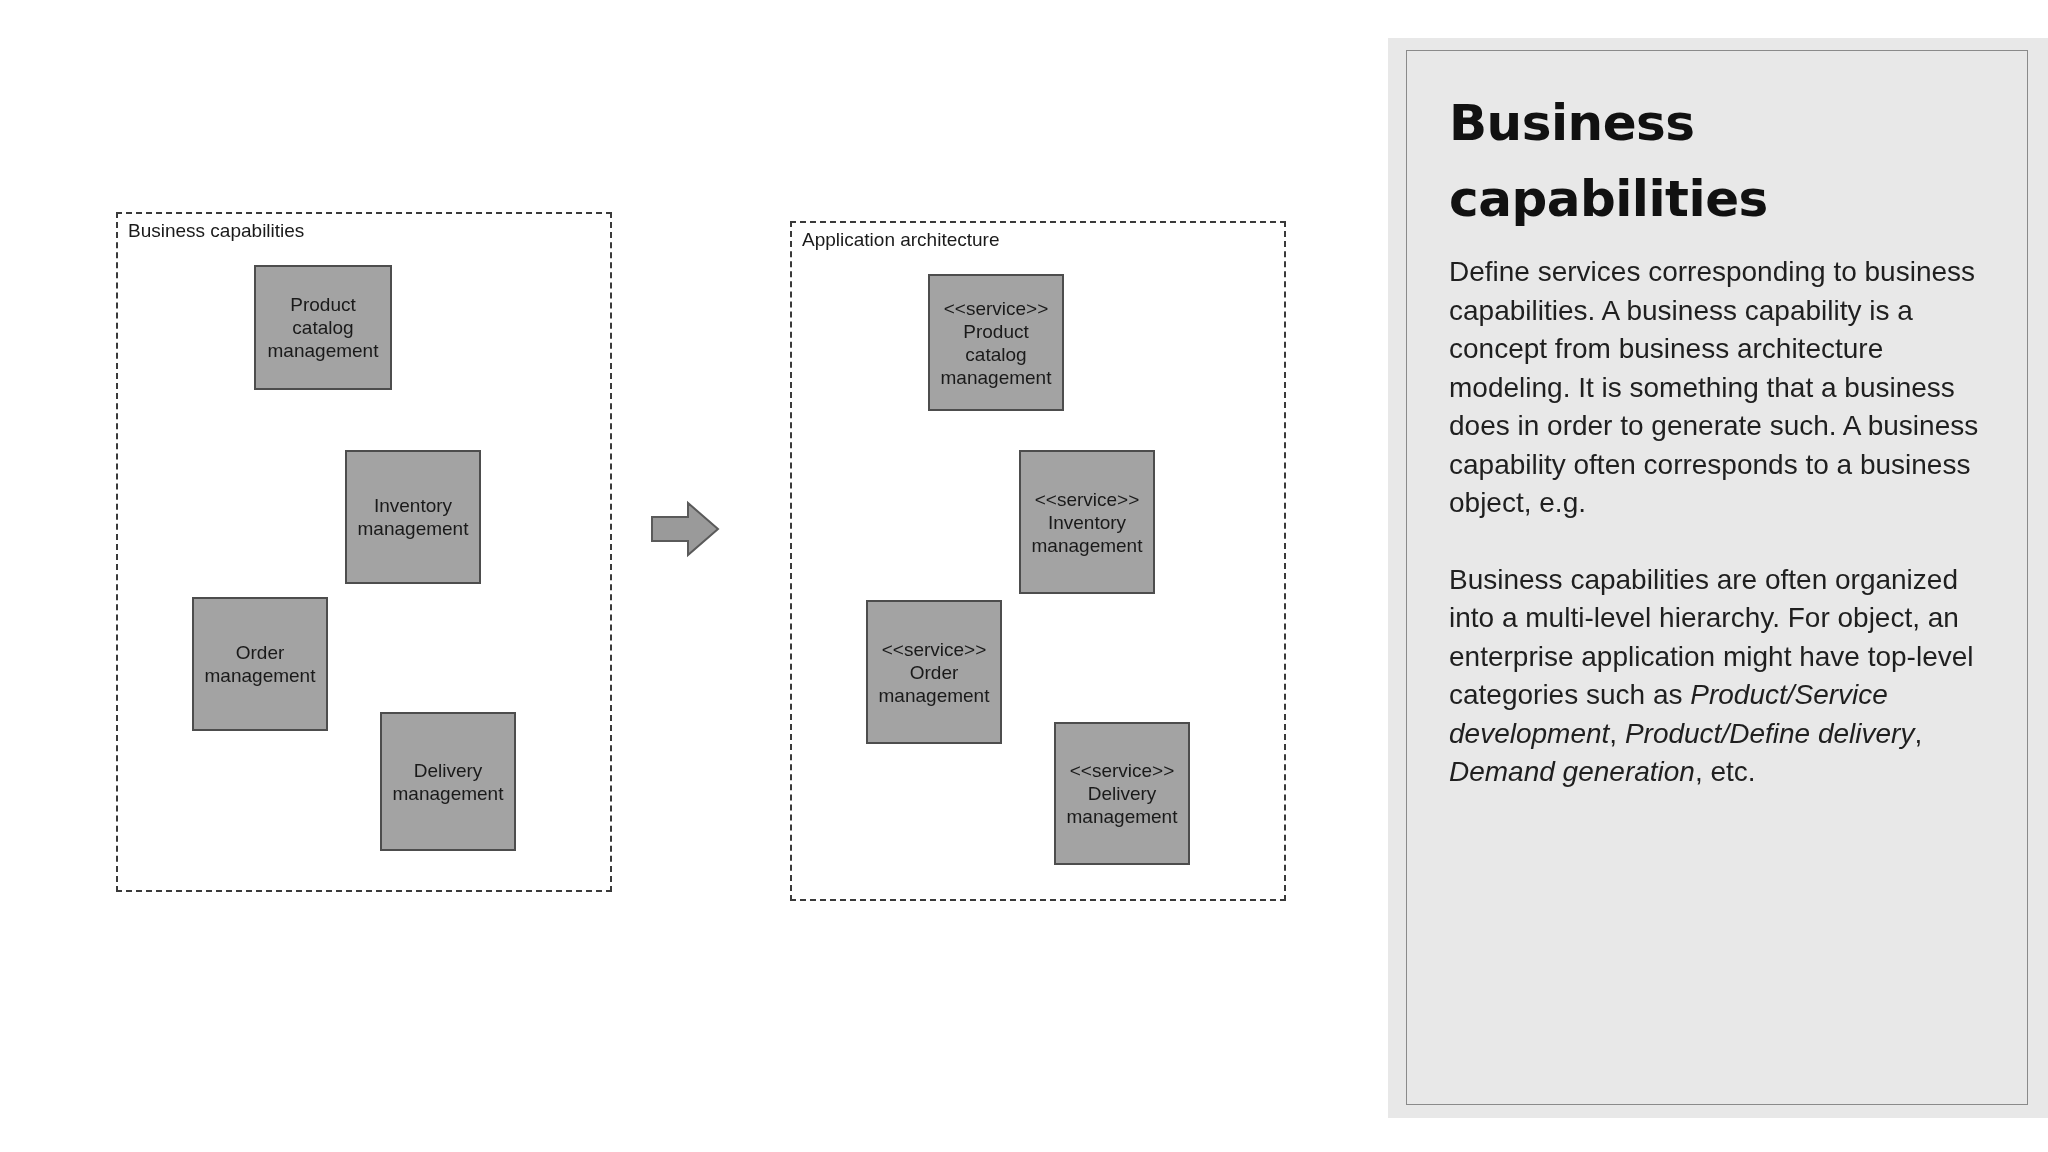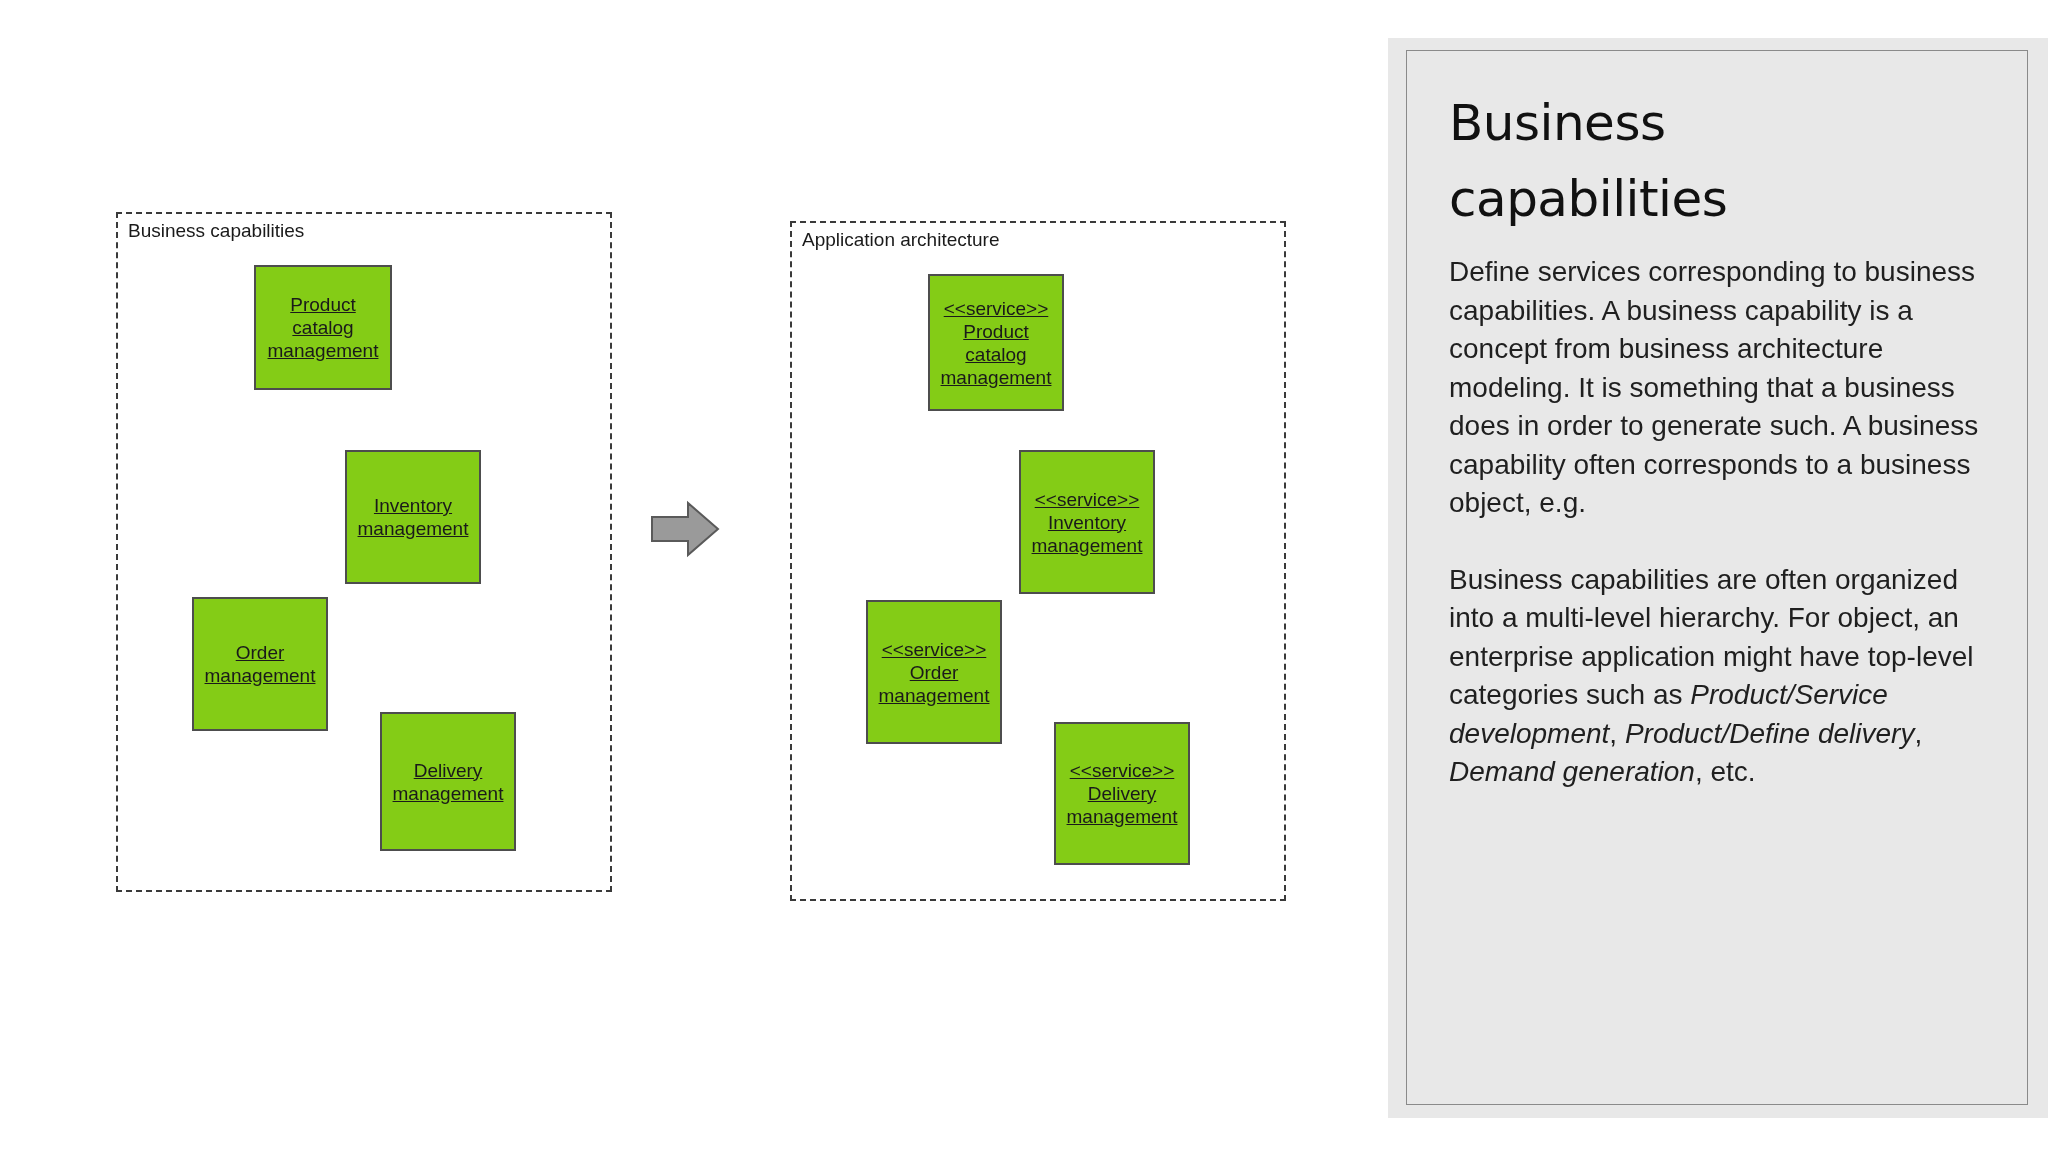--- a/index.html
+++ b/index.html
@@ -37,27 +37,26 @@
     top: 6px;
     font-size: 19px;
     line-height: 22px;
     color: #1a1a1a;
     white-space: nowrap;
   }
 
   .node {
     position: absolute;
     border: 2px solid #4d4d4d;
-    background: #84cc16;
+    background: #a3a3a3;
     box-sizing: border-box;
     display: flex;
     align-items: center;
     justify-content: center;
     text-align: center;
-    text-decoration: underline;
   }
   .node-text {
     font-size: 19px;
     line-height: 23px;
     color: #1a1a1a;
     padding: 0 4px;
     white-space: pre-line;
   }
 
   
@@ -86,21 +85,21 @@
     width: 622px;
     height: 1055px;
     border: 1px solid #8a8a8a;
     box-sizing: border-box;
     padding: 34px 30px 0 42px;
   }
   #panel-heading {
     font-family: "DejaVu Sans", sans-serif;
     font-size: 50px;
     line-height: 76px;
-    font-weight: 400;
+    font-weight: 700;
     letter-spacing: -0.5px;
     color: #111111;
     margin: 0 0 16px 0;
     white-space: pre-line;
   }
   .panel-para {
     font-size: 28px;
     line-height: 38.5px;
     color: #1f1f1f;
     margin: 0 0 38px 0;

